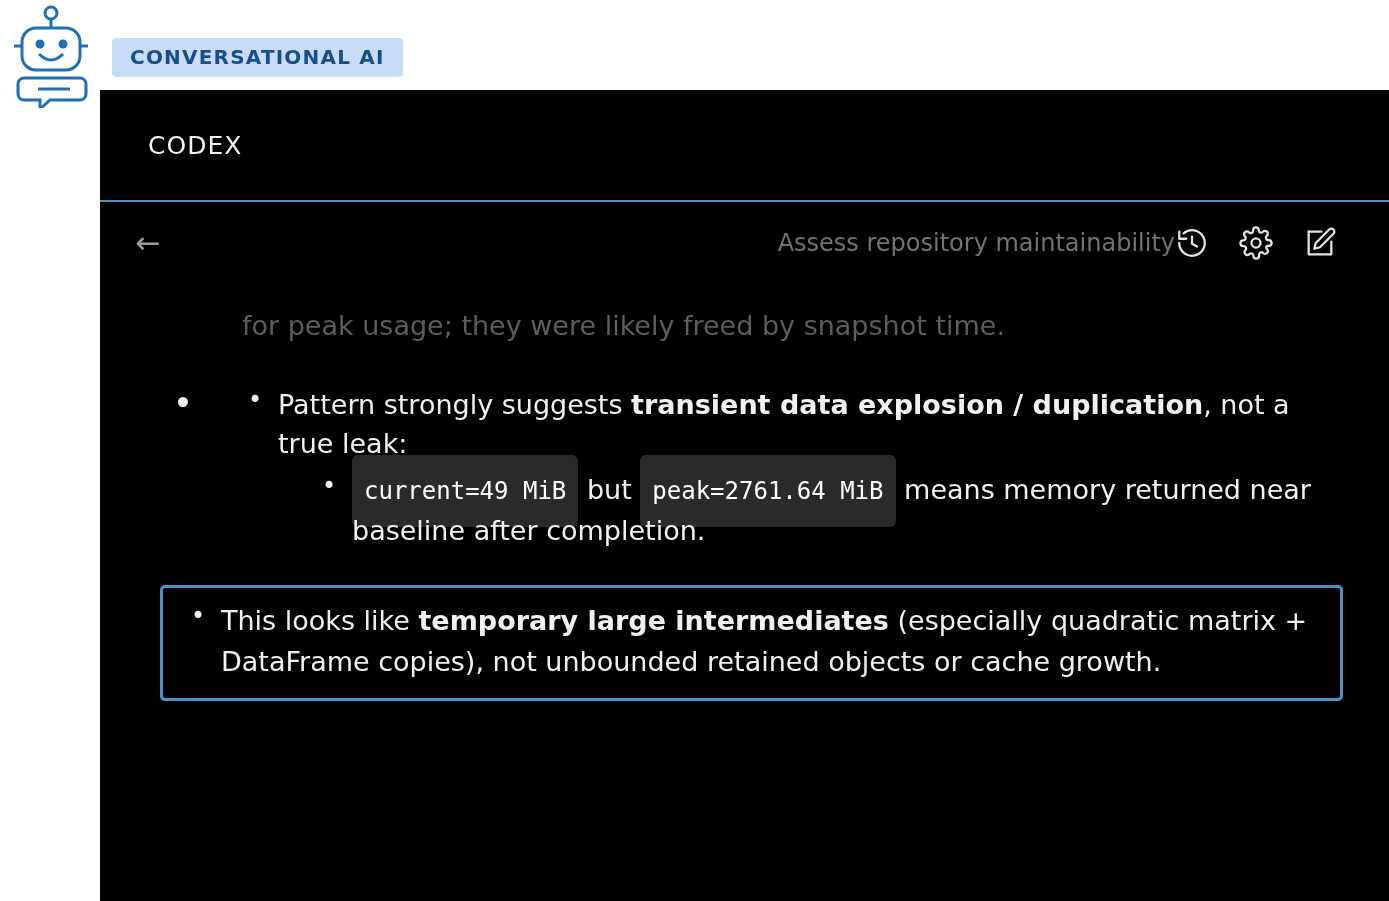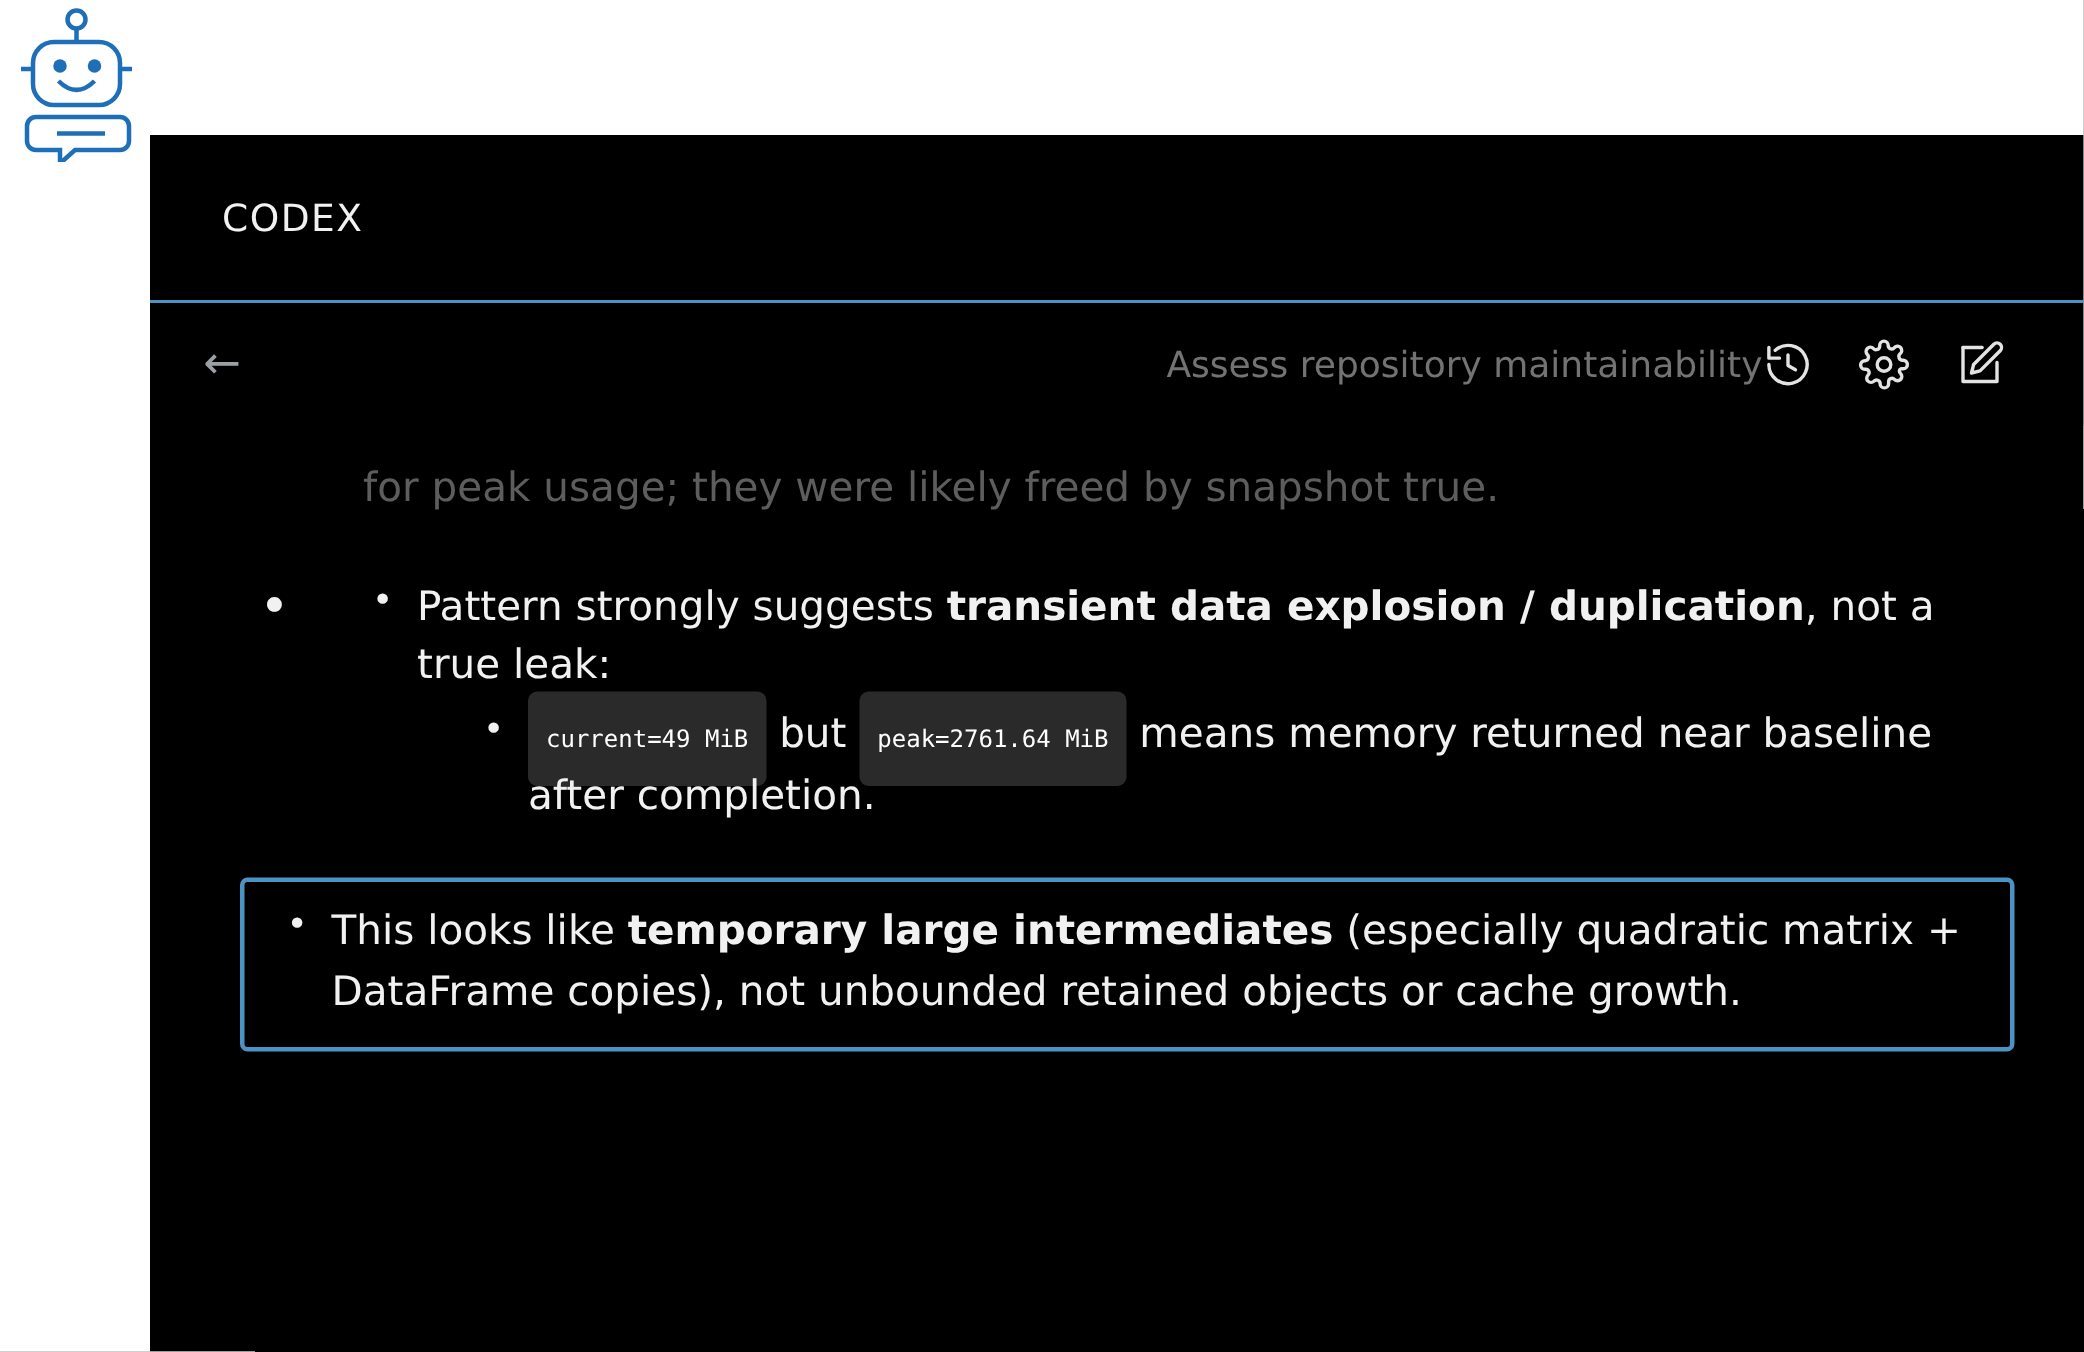--- a/index.html
+++ b/index.html
@@ -197,21 +197,21 @@
     left: 0;
     top: -2px;
     color: #f1f1f1;
     font-size: 24px;
   }
 
   code.inline {
     background: #2a2a2a;
     color: #ffffff;
     font-family: "DejaVu Sans Mono", monospace;
-    font-size: 16px;
+    font-size: 24px;
     padding: 22px 12px;
     border-radius: 6px;
     white-space: nowrap;
   }
 
   b { font-weight: bold; }
 
   .highlight-box {
     margin-top: 34px;
     border: 3px solid #4a93c4;
@@ -243,20 +243,21 @@
       <circle cx="32" cy="40" r="4.5" fill="#1f6fb8" stroke="none"></circle>
       <circle cx="55" cy="40" r="4.5" fill="#1f6fb8" stroke="none"></circle>
       <path d="M31 50 q12 12 24 0"></path>
       <line x1="14" y1="42" x2="6" y2="42"></line>
       <line x1="72" y1="42" x2="80" y2="42"></line>
       <path d="M16 74 h56 a6 6 0 0 1 6 6 v10 a6 6 0 0 1 -6 6 h-30 l-10 9 v-9 h-16 a6 6 0 0 1 -6 -6 v-10 a6 6 0 0 1 6 -6 z"></path>
       <line x1="30" y1="85" x2="62" y2="85"></line>
     </svg>
   </div>
 
+  <div class="category-badge">CONVERSATIONAL AI</div>
 
   <div class="app-window">
 
     <div class="app-titlebar">
       <span class="app-title">CODEX</span>
     </div>
 
     <div class="conv-header">
       <span class="back-arrow">←</span>
       <span class="conv-title">Assess repository maintainability</span>
@@ -279,21 +280,21 @@
             <path d="M4 4h9"></path>
             <path d="M4 4v16h16v-9"></path>
             <path d="M18.5 2.5a2.12 2.12 0 0 1 3 3L12 15l-4 1 1-4z"></path>
           </svg>
         </span>
       </span>
     </div>
 
     <div class="conv-body">
 
-      <div class="faded-line">for peak usage; they were likely freed by snapshot true.</div>
+      <div class="faded-line">for peak usage; they were likely freed by snapshot time.</div>
 
       <ul class="lvl1">
         <li>
 
           <ul class="lvl2">
             <li>
               <span>Pattern strongly suggests </span><b>transient data explosion / duplication</b><span>, not a true leak:</span>
 
               <ul class="lvl3">
                 <li>

